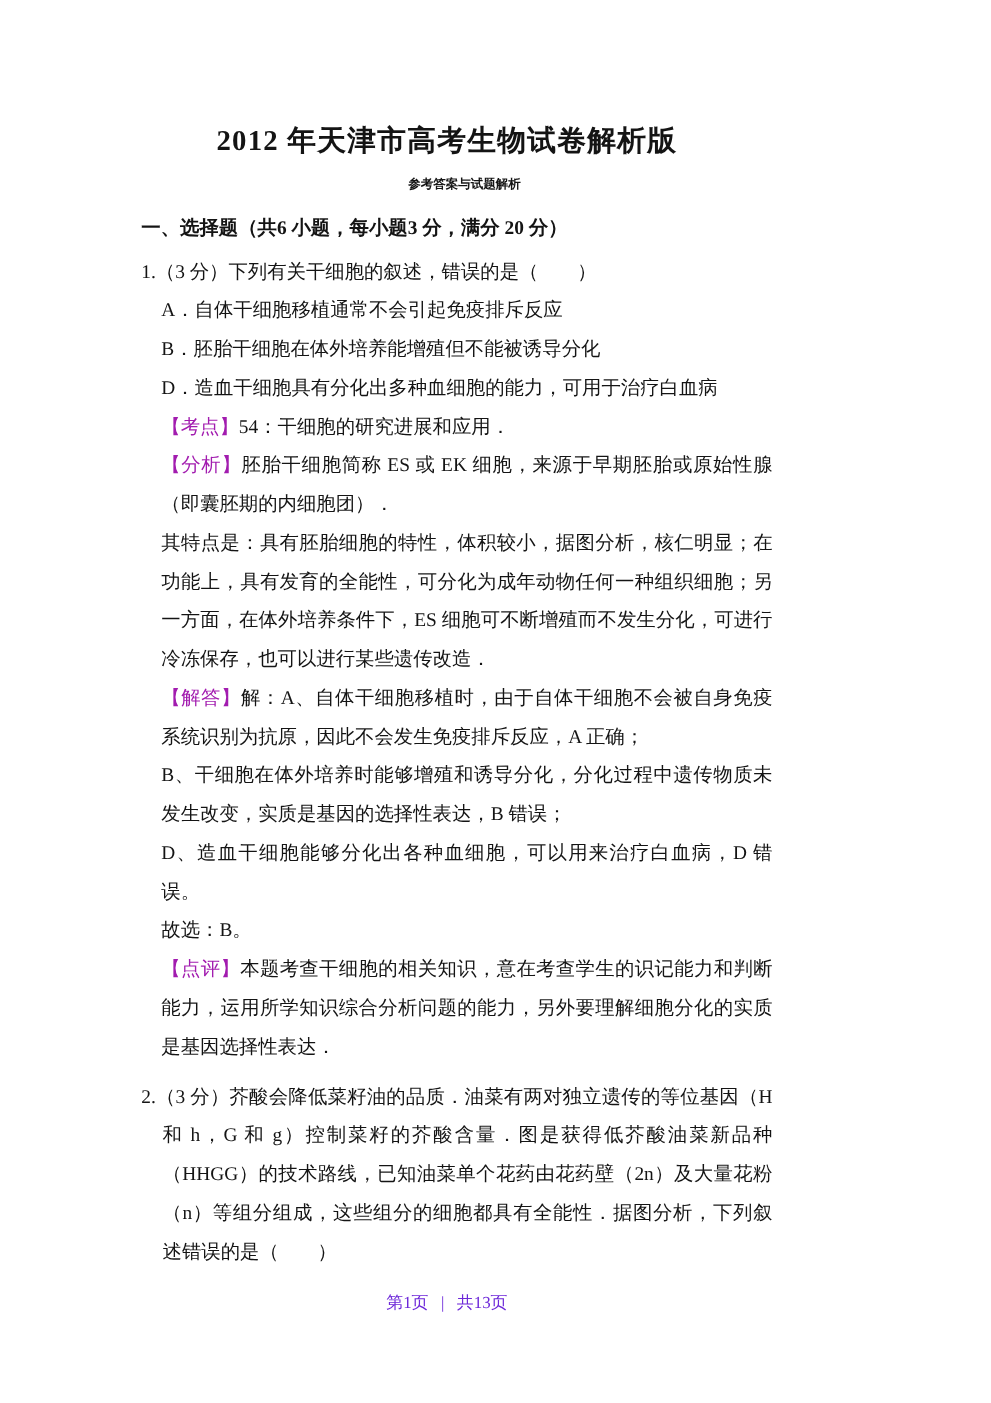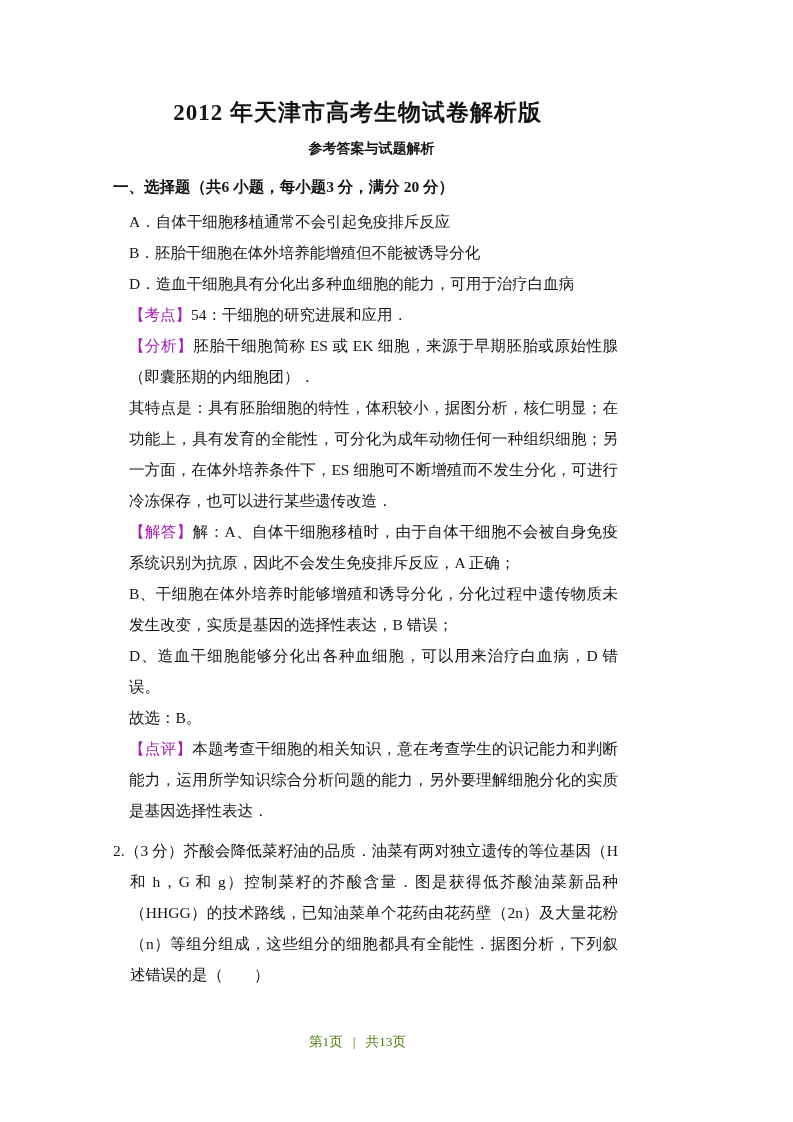--- a/index.html
+++ b/index.html
@@ -23,21 +23,21 @@
   .doc-title {
     padding-top: 97px;
     text-align: center;
     font-size: 23px;
     font-weight: bold;
     letter-spacing: 1px;
   }
   .doc-subtitle {
     margin-top: 12px;
     text-align: center;
-    font-size: 14px;
+    font-size: 10px;
     font-weight: bold;
     padding-left: 28px;
   }
   .content {
     margin-left: 113px;
     margin-right: 97px;
   }
   .section-heading {
     margin-top: 16px;
     font-size: 15.5px;
@@ -66,40 +66,41 @@
   .tag {
     color: #a21caf;
   }
   .footer {
     position: absolute;
     top: 1033px;
     left: 0;
     width: 100%;
     text-align: center;
     font-size: 13.5px;
-    color: #4d7c0f;
+    color: #6d28d9;
   }
   .footer .sep {
     display: inline-block;
     margin: 0 10px;
   }
 </style>
 </head>
 <body>
 
 <div class="page">
 
   <div class="doc-title">2012 年天津市高考生物试卷解析版</div>
   <div class="doc-subtitle">参考答案与试题解析</div>
 
   <div class="content">
 
     <div class="section-heading">一、选择题（共6 小题，每小题3 分，满分 20 分）</div>
 
     <div class="question">
+      <p class="q-head"><span>1.</span><span>（3 分）下列有关干细胞的叙述，错误的是（　　）</span></p>
       <p class="opt">A．自体干细胞移植通常不会引起免疫排斥反应</p>
       <p class="opt">B．胚胎干细胞在体外培养能增殖但不能被诱导分化</p>
       <p class="opt">D．造血干细胞具有分化出多种血细胞的能力，可用于治疗白血病</p>
 
       <p class="para"><span class="tag">【考点】</span><span>54：干细胞的研究进展和应用．</span></p>
 
       <p class="para"><span class="tag">【分析】</span><span>胚胎干细胞简称 ES 或 EK 细胞，来源于早期胚胎或原始性腺（即囊胚期的内细胞团）．</span></p>
       <p class="para">其特点是：具有胚胎细胞的特性，体积较小，据图分析，核仁明显；在功能上，具有发育的全能性，可分化为成年动物任何一种组织细胞；另一方面，在体外培养条件下，ES 细胞可不断增殖而不发生分化，可进行冷冻保存，也可以进行某些遗传改造．</p>
 
       <p class="para"><span class="tag">【解答】</span><span>解：A、自体干细胞移植时，由于自体干细胞不会被自身免疫系统识别为抗原，因此不会发生免疫排斥反应，A 正确；</span></p>

